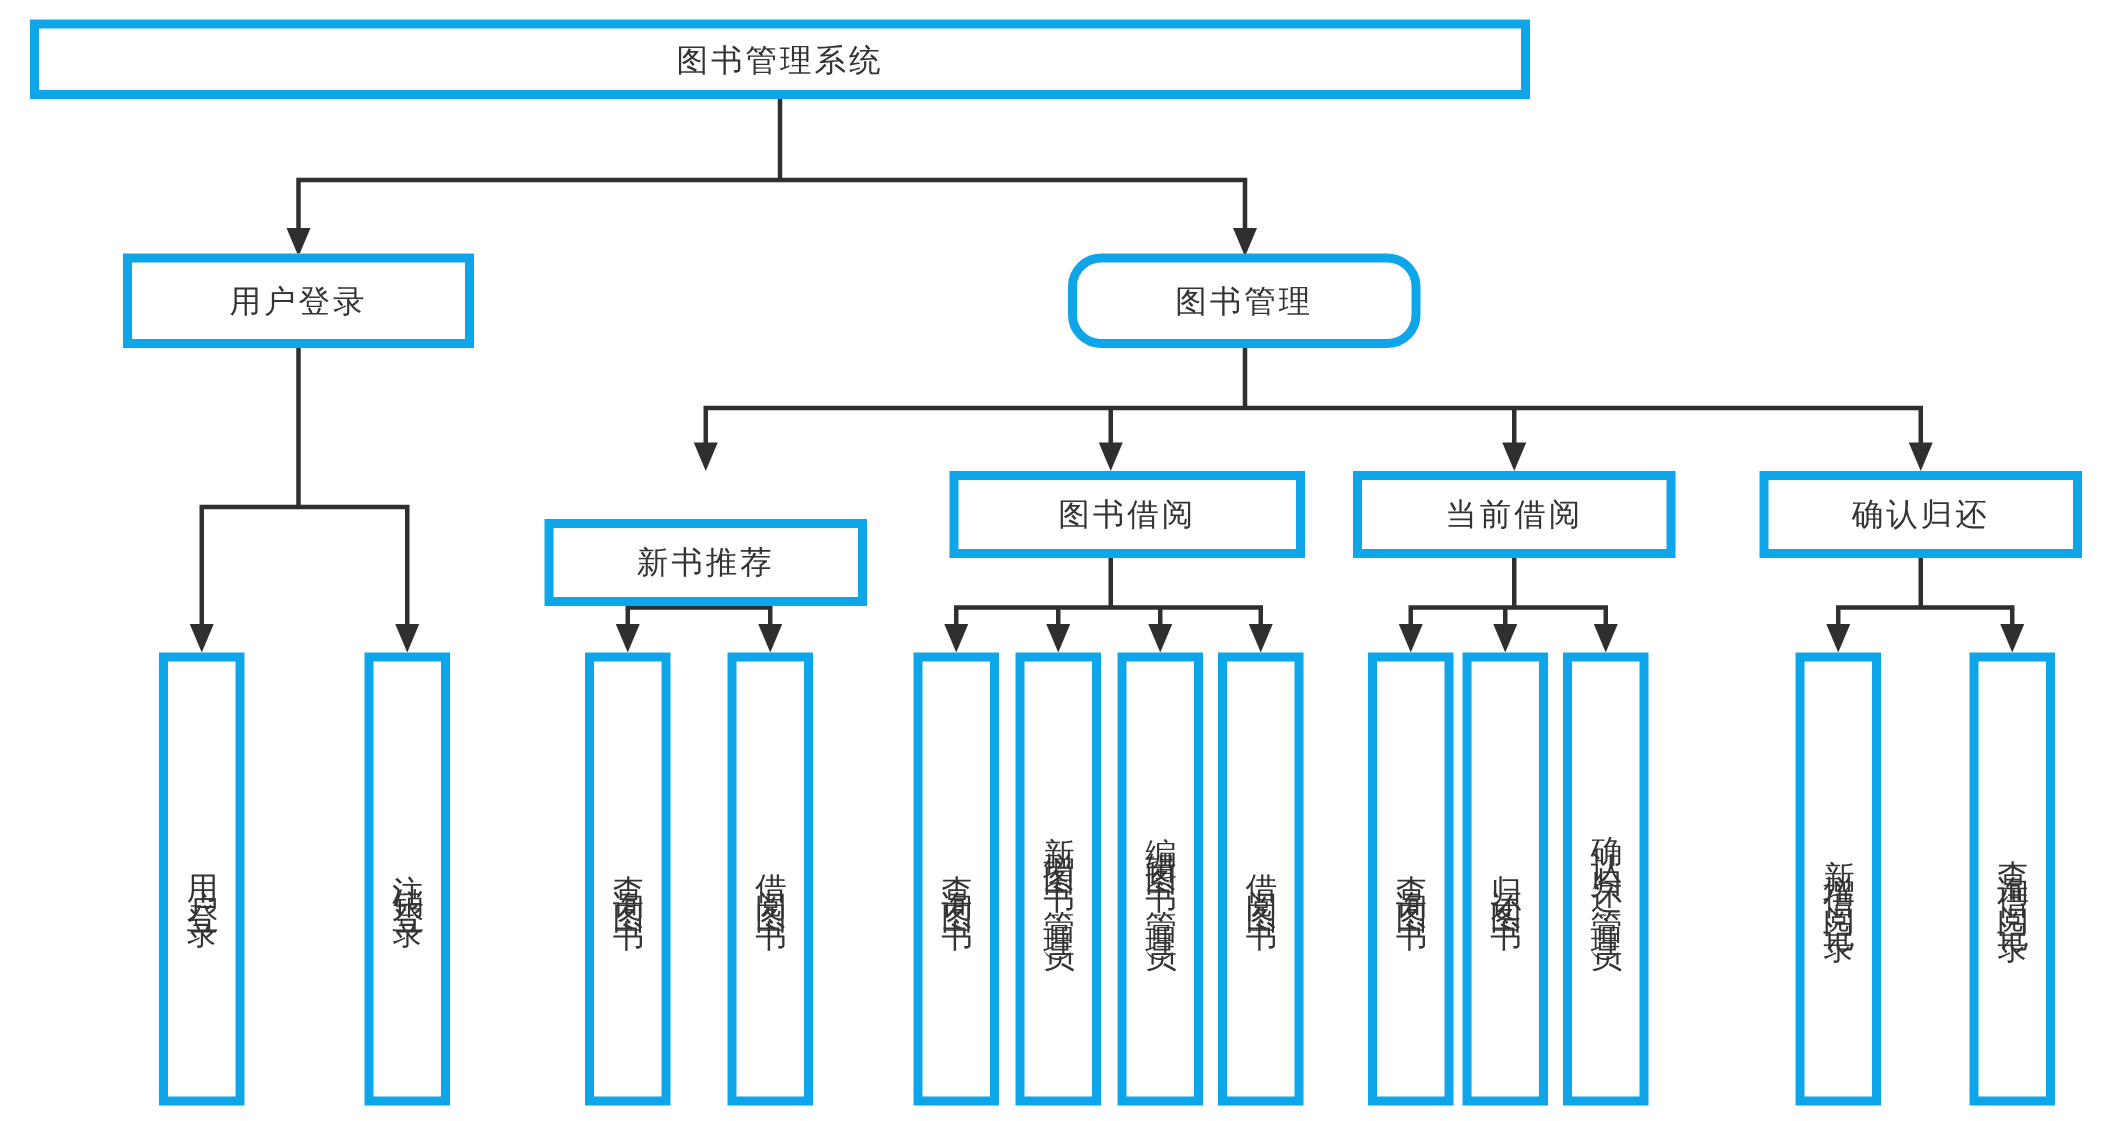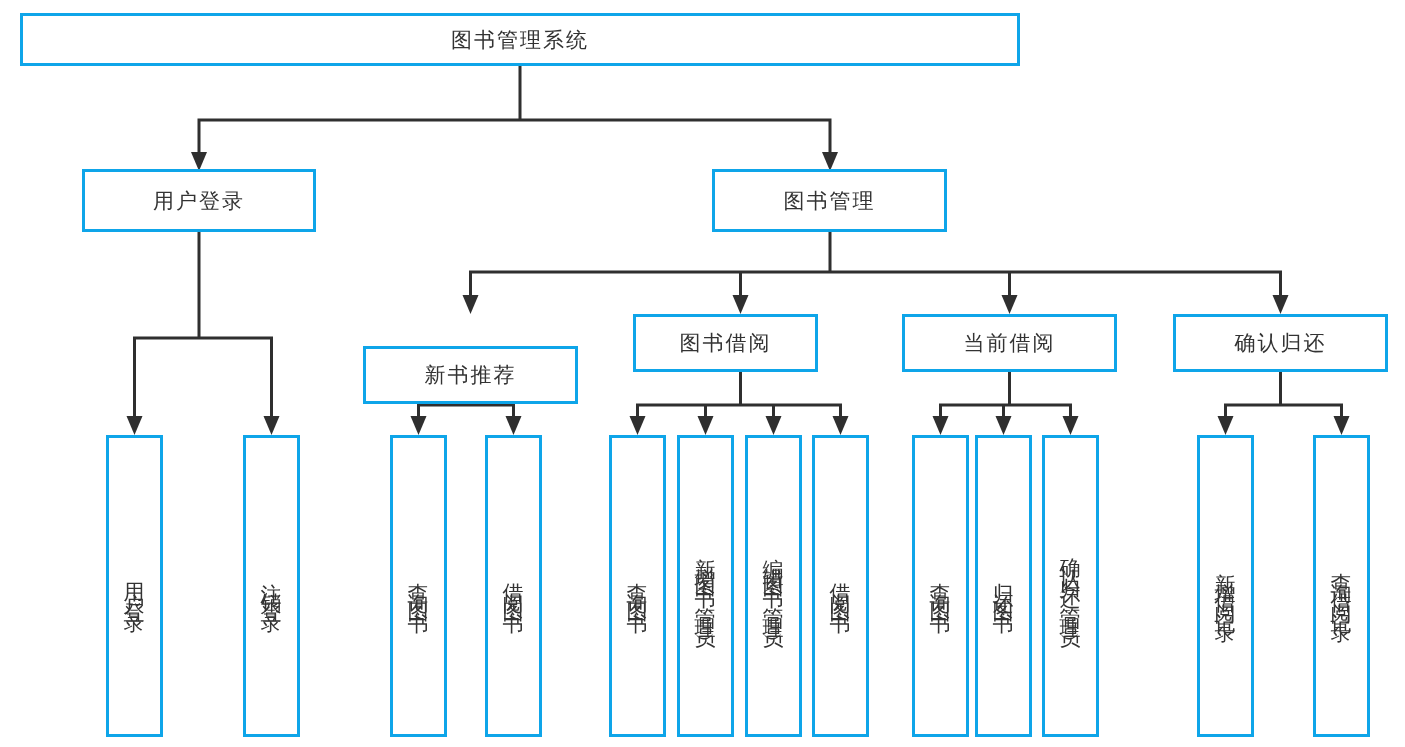--- a/index.html
+++ b/index.html
@@ -19,21 +19,21 @@
   .wires {
     position: absolute;
     left: 0;
     top: 0;
     pointer-events: none;
   }
   .node {
     position: absolute;
     box-sizing: border-box;
     background: #ffffff;
-    border: 3px solid #0ea5e9;
+    border: 6px solid #0ea5e9;
     display: flex;
     align-items: center;
     justify-content: center;
   }
   .node span {
     font-size: 21px;
     letter-spacing: 2px;
     white-space: nowrap;
     color: #333333;
   }
@@ -45,23 +45,23 @@
   .leaf span {
     writing-mode: vertical-rl;
     text-orientation: mixed;
     letter-spacing: 10px;
     line-height: 1;
     white-space: nowrap;
   }
   
   .n-root     { left: 20px;   top: 13px;  width: 1000px; height: 53px; }
   .n-login    { left: 82px;   top: 169px; width: 234px;  height: 63px; }
-  .n-bookmgmt { left: 712px;  top: 169px; width: 235px;  height: 63px; }
+  .n-bookmgmt { left: 712px;  top: 169px; width: 235px;  height: 63px; border-radius: 22px; }
   .n-l2-1     { left: 363px;  top: 314px; width: 215px;  height: 58px; margin-top: 32px; }
-  .n-l2-2     { left: 633px;  top: 314px; width: 185px;  height: 58px; }
+  .n-l2-2     { left: 633px;  top: 314px; width: 237px;  height: 58px; }
   .n-l2-3     { left: 902px;  top: 314px; width: 215px;  height: 58px; }
   .n-l2-4     { left: 1173px; top: 314px; width: 215px;  height: 58px; }
   
   .lf-1  { left: 106px; }
   .lf-2  { left: 243px; }
   .lf-3  { left: 390px; }
   .lf-4  { left: 485px; }
   .lf-5  { left: 609px; }
   .lf-6  { left: 677px; }
   .lf-7  { left: 745px; }

